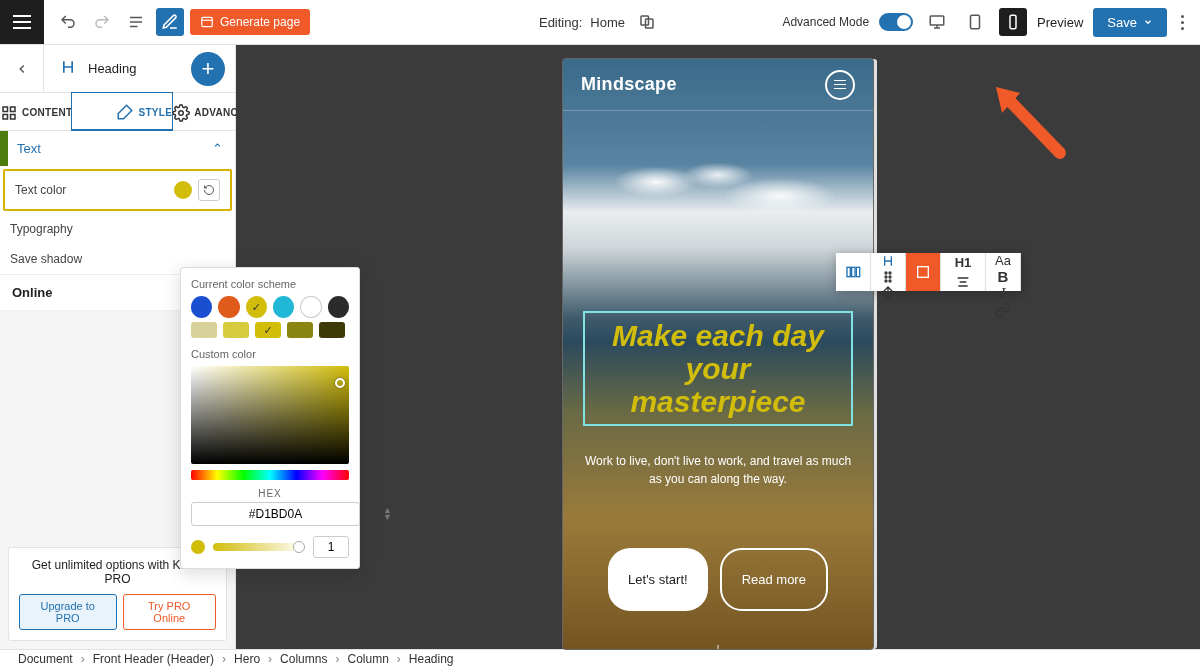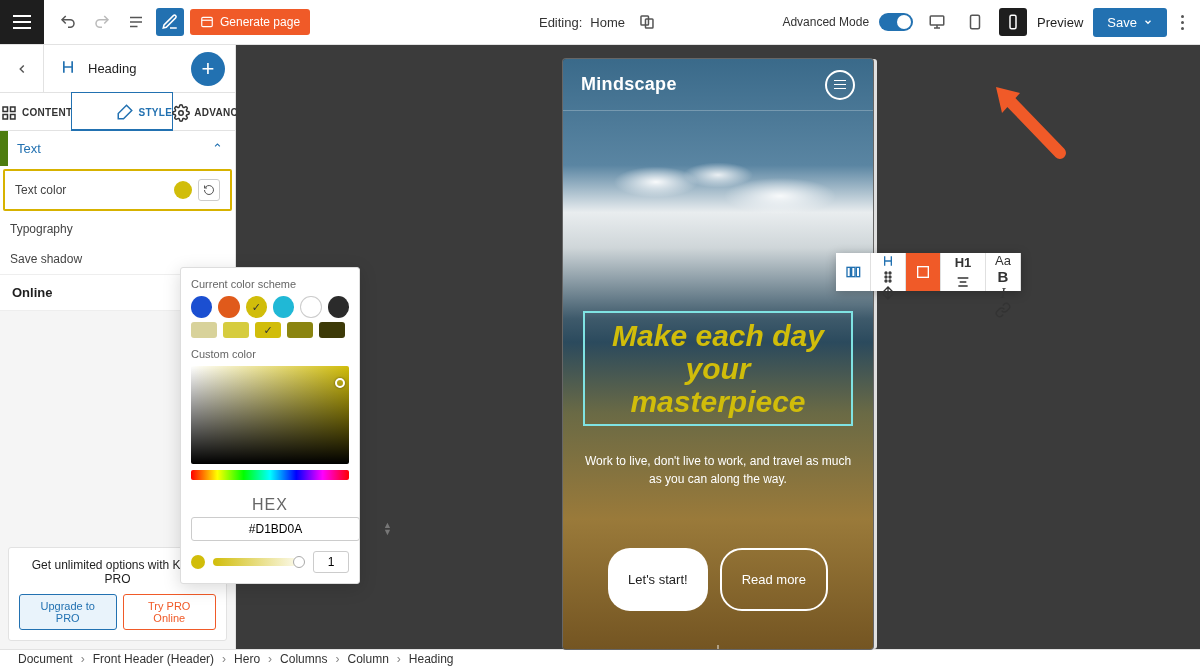--- a/index.html
+++ b/index.html
@@ -58,21 +58,21 @@
   .color-pop { position:absolute; left:180px; top:222px; width:180px; background:#fff; border:1px solid #ddd; border-radius:3px; box-shadow:0 4px 18px rgba(0,0,0,.15); padding:10px; z-index:50; font-size:12px; }
   .color-pop h6 { font-size:11px; color:#666; font-weight:500; margin-bottom:6px; }
   .sw-row { display:flex; gap:6px; margin-bottom:4px; }
   .sw { width:22px; height:22px; border-radius:50%; cursor:pointer; display:flex; align-items:center; justify-content:center; font-size:11px; }
   .sw.square { border-radius:3px; width:26px; height:16px; }
   .sw.border { border:1px solid #ccc; }
   .sat { width:100%; height:98px; margin-top:6px; border-radius:2px; position:relative;
     background: linear-gradient(to top, #000, rgba(0,0,0,0)), linear-gradient(to right, #fff, #d1bd0a); }
   .sat .cursor { width:10px; height:10px; border:2px solid #fff; border-radius:50%; position:absolute; right:4px; top:12px; box-shadow:0 0 2px rgba(0,0,0,.6); }
   .hue { width:100%; height:10px; margin-top:6px; border-radius:2px; background:linear-gradient(to right,#f00,#ff0,#0f0,#0ff,#00f,#f0f,#f00); }
-  .hex-label { text-align:center; font-size:16px; color:#666; margin-top:16px; letter-spacing:1px; }
+  .hex-label { text-align:center; font-size:10px; color:#666; margin-top:8px; letter-spacing:1px; }
   .hex-row { display:flex; align-items:center; gap:23px; margin-top:3px; }
   .hex-row input { flex:1; border:1px solid #ccc; border-radius:3px; padding:4px 6px; font-size:12px; text-align:center; }
   .steppers { display:flex; flex-direction:column; color:#777; font-size:9px; line-height:7px; cursor:pointer; }
   .op-row { display:flex; align-items:center; gap:8px; margin-top:10px; }
   .op-track { flex:1; height:8px; border-radius:4px; background:linear-gradient(to right,#d1bd0a,#fff); position:relative; }
   .op-track .thumb { width:12px; height:12px; background:#fff; border:1px solid #aaa; border-radius:50%; position:absolute; right:0; top:-2px; }
   .op-row input { width:36px; border:1px solid #ccc; border-radius:3px; padding:3px 4px; font-size:12px; text-align:center; }
 
   
   .main { flex:1; background:#3b3b3b; display:flex; flex-direction:column; position:relative; }

